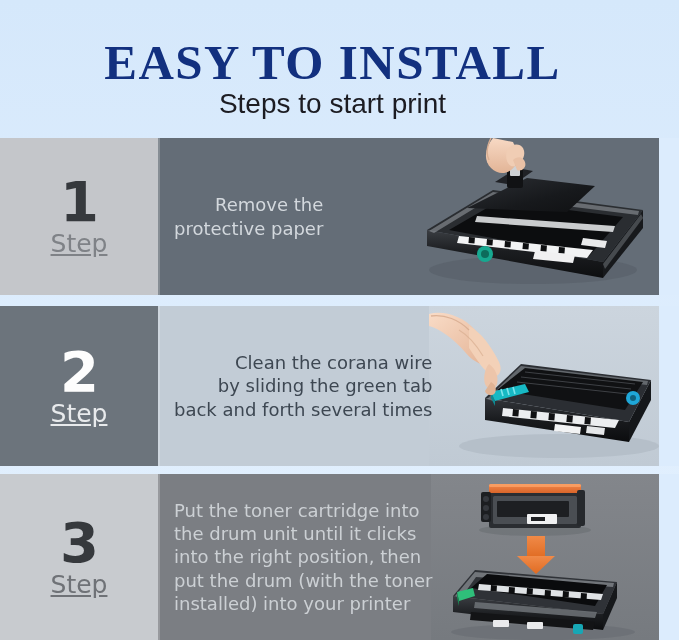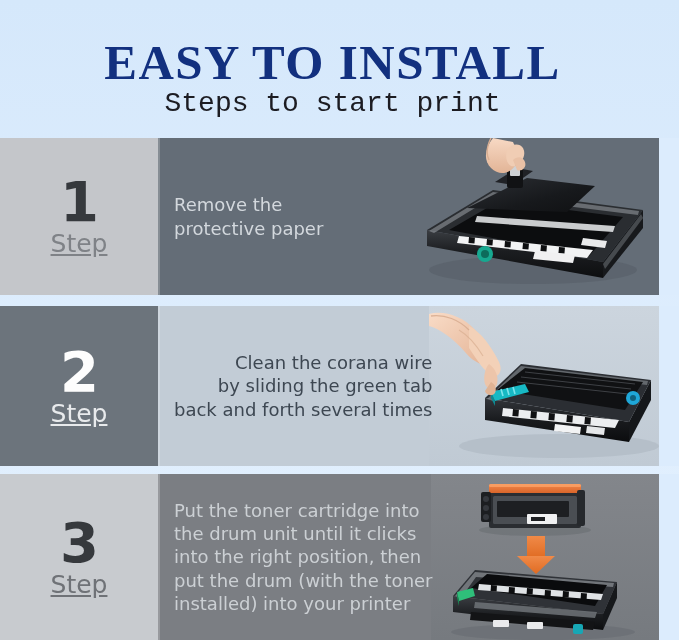--- a/index.html
+++ b/index.html
@@ -36,21 +36,21 @@
     font-size: 49px;
     letter-spacing: 1.5px;
     color: #12307f;
     line-height: 1;
     white-space: nowrap;
   }
   .subtitle {
     position: absolute;
     left: 0; right: 0;
     top: 90px;
-    font-family: Liberation Mono, monospace;
+    font-family: Liberation Sans, sans-serif;
     font-weight: normal;
     font-size: 28px;
     color: #1c1c22;
     line-height: 1;
     white-space: nowrap;
   }
 
   
   .row {
     position: absolute;
@@ -100,21 +100,21 @@
     font-family: "DejaVu Sans", sans-serif;
     white-space: pre-line;
     padding-left: 16px;
     line-height: 1.28;
   }
 
   
   .row-1 .step-badge { background: #c4c6ca; }
   .row-1 .step-num   { color: #36393d; }
   .row-1 .step-word  { color: #7f8287; }
-  .row-1 .step-body  { background: #646d77; }
+  .row-1 .step-body  { background: #646d77; text-align: right; }
   .row-1 .step-text  { color: #d3d8dd; font-size: 18px; }
 
   
   .row-2 .step-badge { background: #6c747c; }
   .row-2 .step-num   { color: #fdfdfd; }
   .row-2 .step-word  { color: #e8eaec; }
   .row-2 .step-body  { background: #c2ccd6; }
   .row-2 .step-text  { color: #3d4752; font-size: 18px; text-align: right; }
 
   

